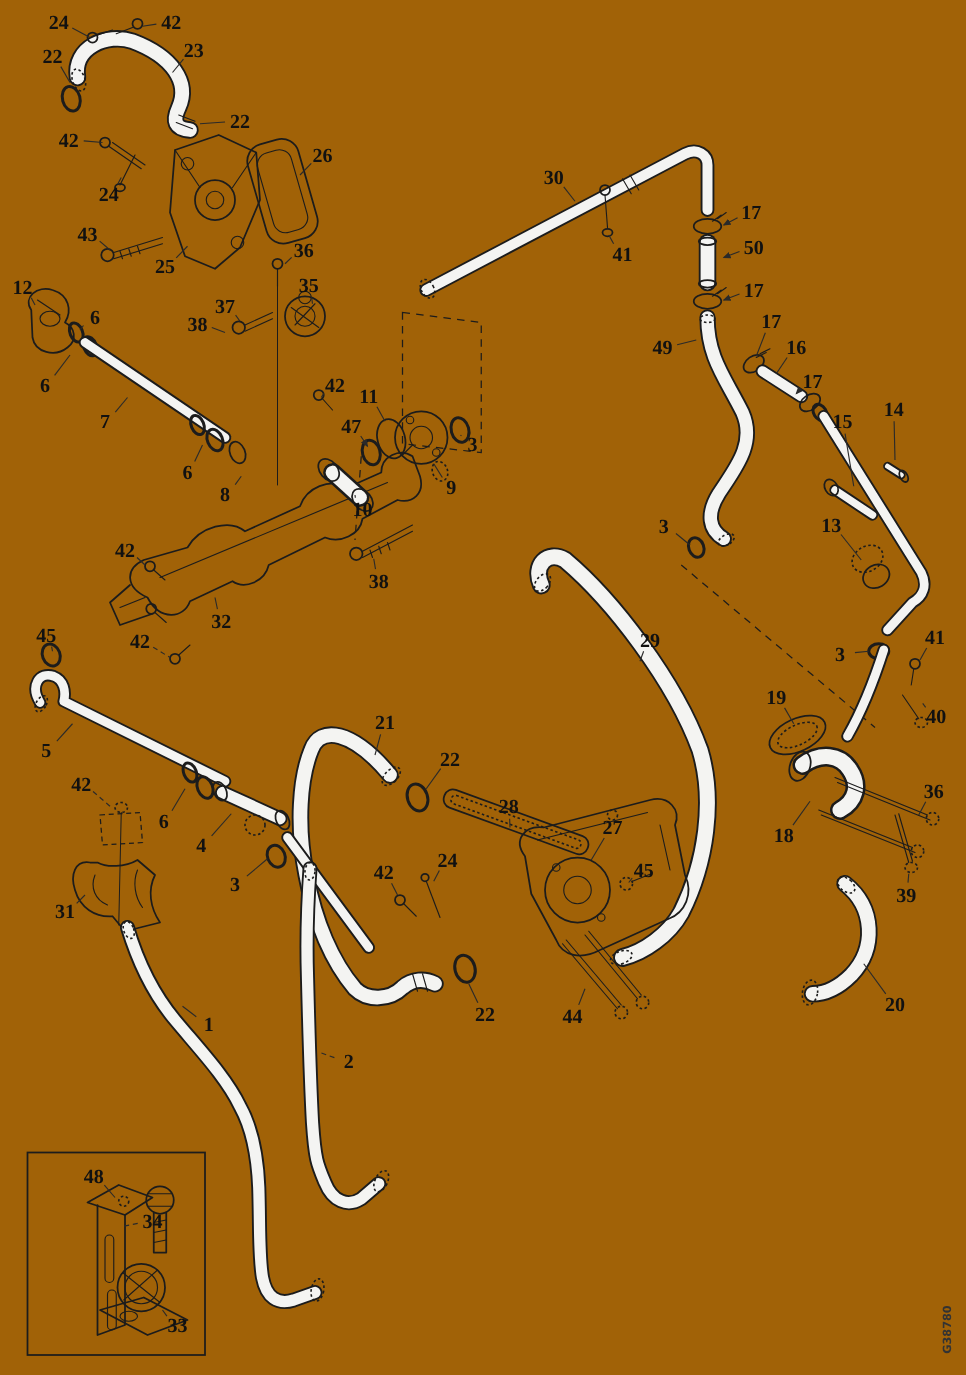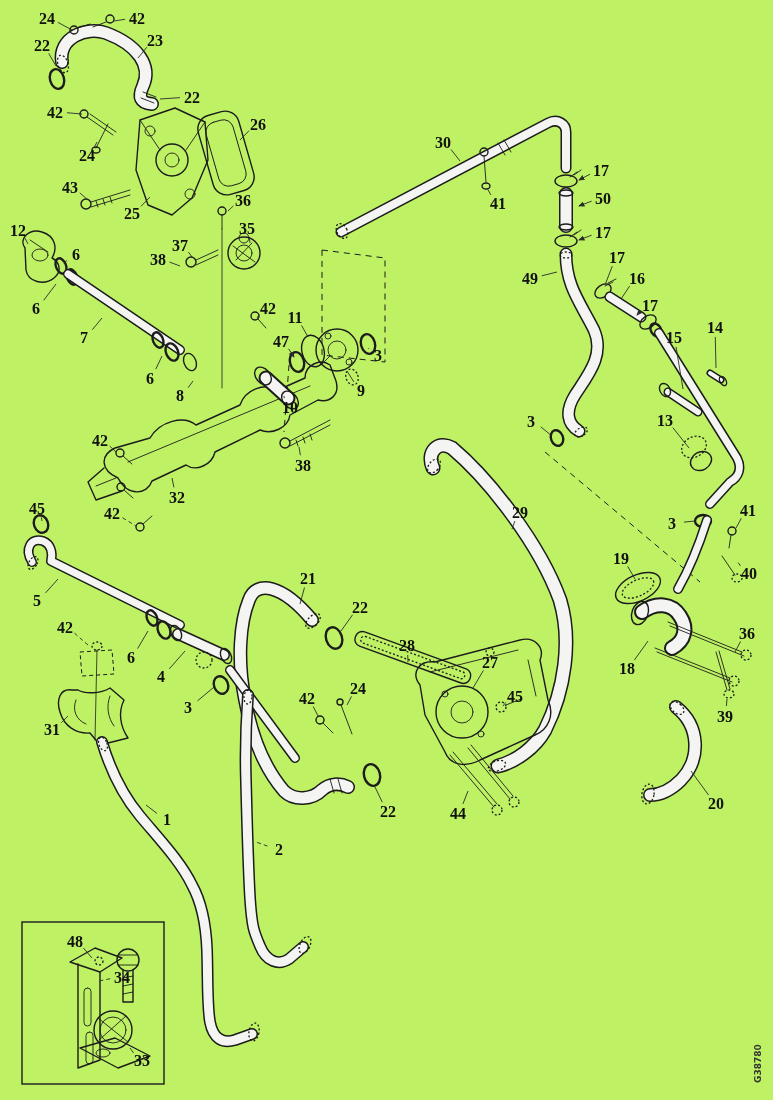--- a/index.html
+++ b/index.html
@@ -1,16 +1,16 @@
 <!DOCTYPE html>
 <html><head>
 <meta charset="utf-8">
 <style>
   html,body{margin:0;padding:0;background:#efefed;}
-  #canvas{position:relative;width:773px;height:1100px;background:#bef264;overflow:hidden;}
+  #canvas{position:relative;width:773px;height:1100px;background:#a16207;overflow:hidden;}
   svg{display:block}
   .ln{fill:none;stroke:#1c1c1c;stroke-width:1.4;stroke-linecap:round;stroke-linejoin:round}
   .tn{fill:none;stroke:#1c1c1c;stroke-width:.9;stroke-linecap:round}
   .tb{fill:none;stroke:#1c1c1c;stroke-linecap:round;stroke-linejoin:round}
   .ti{fill:none;stroke:#f4f4f2;stroke-linecap:round;stroke-linejoin:round}
   .dk{fill:none;stroke:#1c1c1c;stroke-width:2.4}
   .hz{fill:none;stroke:#1c1c1c;stroke-width:1.3;stroke-dasharray:2 2}
   .ds{fill:none;stroke:#1c1c1c;stroke-width:1;stroke-dasharray:6 5}
   .leader{stroke:#2a2a2a;stroke-width:.9;fill:none}
   .leader.dash{stroke-dasharray:4 3}

